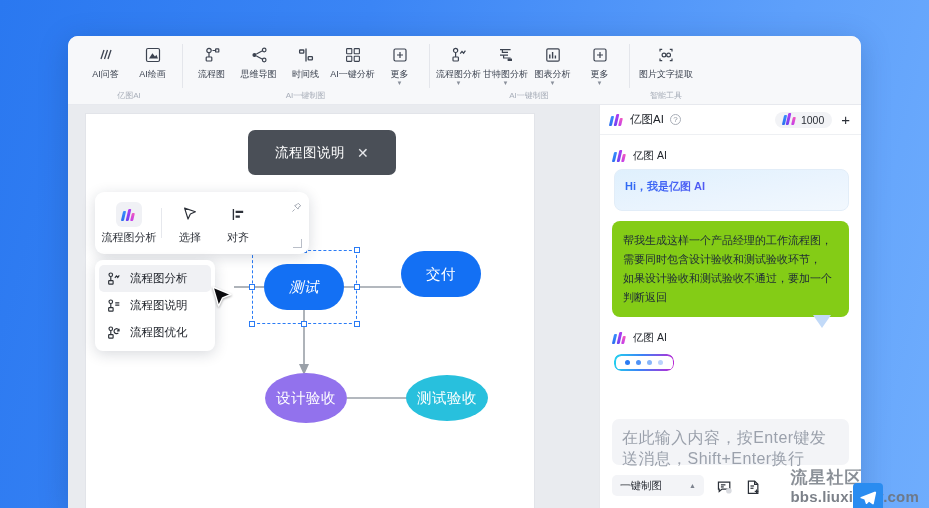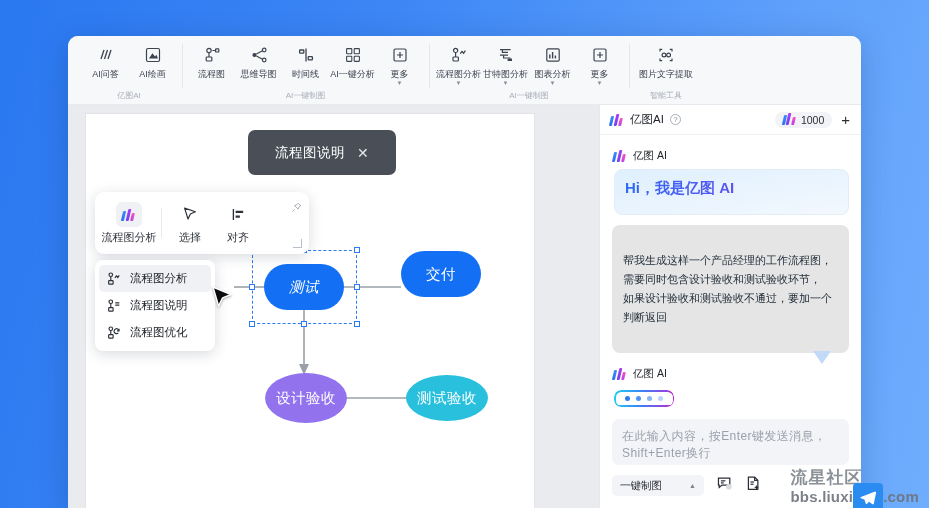--- a/index.html
+++ b/index.html
@@ -256,35 +256,35 @@
   .sender-name { font-size: 10.5px; color: #20242b; }
 
   .bubble-ai {
     background: linear-gradient(170deg, #dff0fd 0%, #eaf4fe 55%, #f2f8fe 100%);
     border: 1px solid #e2edf8;
     border-radius: 8px;
     padding: 9px 10px 10px 10px;
     margin-left: 2px;
   }
   .bubble-ai .hi {
-    font-size: 15px;
+    font-size: 11px;
     font-weight: bold;
     margin-bottom: 6px;
     background: linear-gradient(90deg, #2f6bf5 0%, #8a3df0 100%);
     -webkit-background-clip: text;
     background-clip: text;
     color: transparent;
   }
   .bubble-ai .txt { font-size: 10.5px; color: #2d3views; color:#2d333d; line-height: 1.65; }
 
   .bubble-user-wrap { position: relative; margin-top: 10px; }
   .bubble-user {
-    background: #e5e5e5;
+    background: #84cc16;
     border-radius: 8px;
-    padding: 26px 11px;
+    padding: 10px 11px;
     font-size: 11px;
     color: #1d2936;
     line-height: 1.72;
   }
   .bubble-tail {
     position: absolute;
     right: 18px; bottom: -11px;
     width: 0; height: 0;
     border-left: 9px solid transparent;
     border-right: 9px solid transparent;
@@ -312,26 +312,26 @@
     pointer-events: none;
   }
   .ldot { width: 5px; height: 5px; border-radius: 50%; }
 
   .ai-input-area { padding: 4px 12px 0 12px; }
   .ai-input {
     background: #f3f4f7;
     border-radius: 7px;
     height: 46px;
     padding: 9px 10px;
-    font-size: 12px;
+    font-size: 16px;
     color: #9ba1ac;
     letter-spacing: .4px;
   }
   .ai-tools {
-    display: flex; align-items: flex-start; gap: 12px;
+    display: flex; align-items: flex-end; gap: 12px;
     padding: 10px 12px 12px 12px;
   }
   .mode-select {
     display: flex; align-items: center;
     background: #f3f4f7;
     border-radius: 5px;
     height: 21px;
     width: 92px;
     padding: 0 8px;
     font-size: 10.5px;

